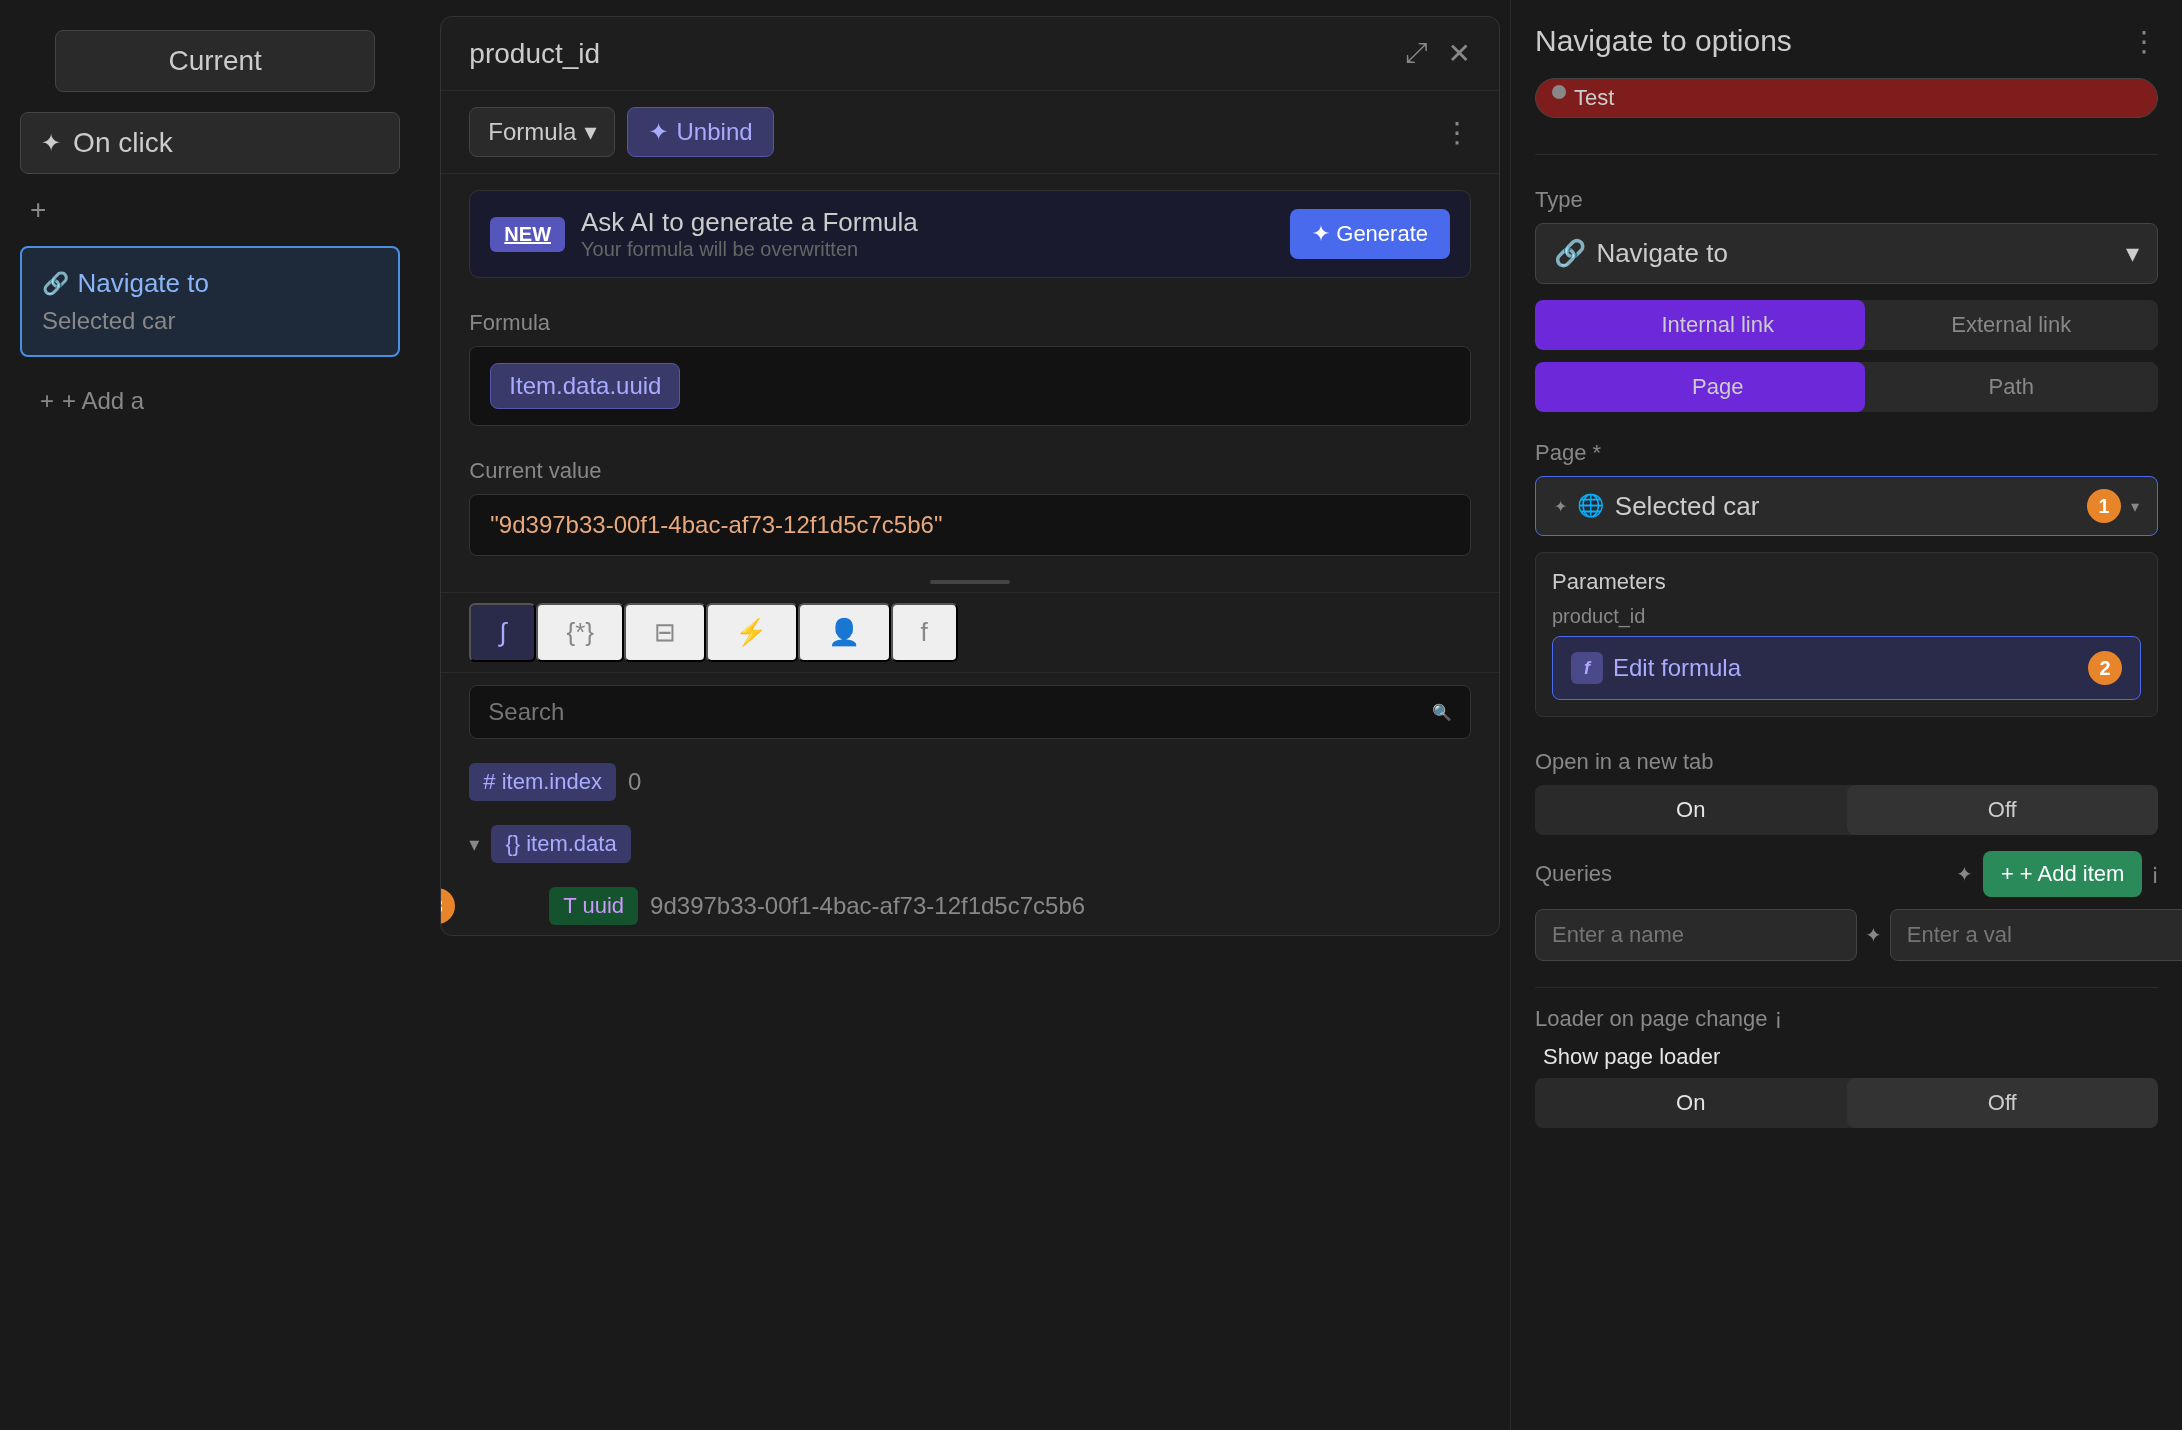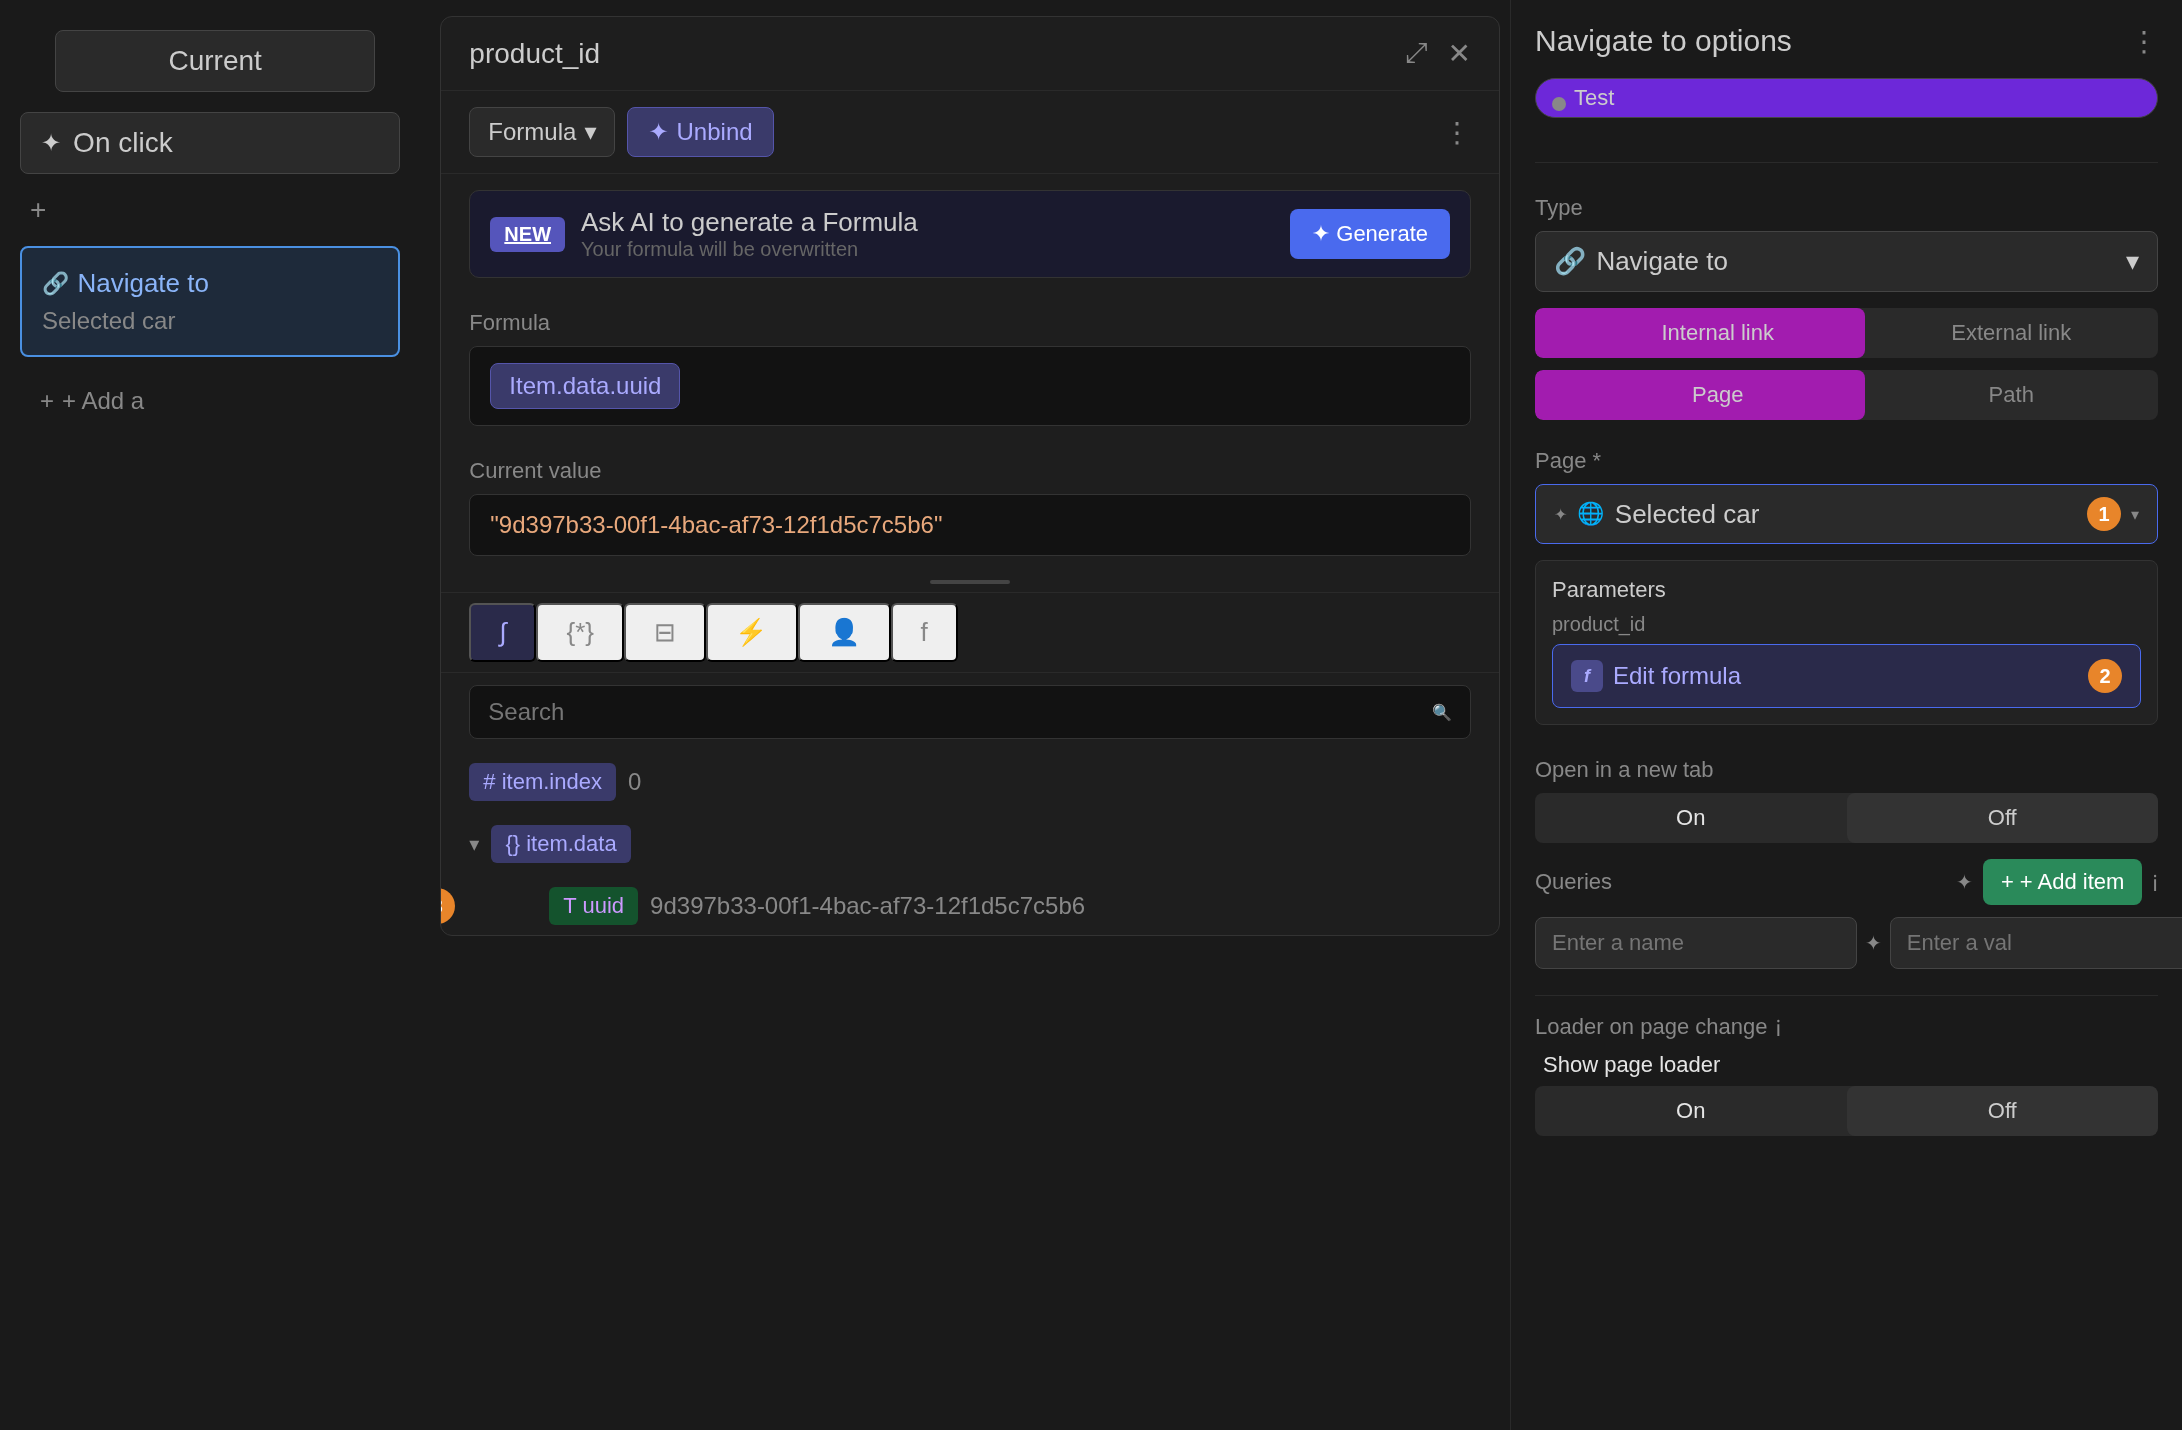--- a/index.html
+++ b/index.html
@@ -386,29 +386,29 @@
     }
 
     .right-more {
       color: #888;
       font-size: 28px;
       cursor: pointer;
     }
 
     .test-badge {
       display: inline-flex;
-      align-items: flex-end;
+      align-items: flex-start;
       gap: 8px;
-      background: #6d28d9;
+      background: #7f1d1d;
       border: 1px solid #444;
       border-radius: 20px;
       padding: 6px 16px;
       font-size: 22px;
       color: #ccc;
-      margin-bottom: 28px;
+      margin-bottom: 20px;
     }
 
     .test-dot {
       width: 14px;
       height: 14px;
       border-radius: 50%;
       background: #888;
     }
 
     .field-label {
@@ -444,21 +444,21 @@
     .tab-option {
       flex: 1;
       text-align: center;
       padding: 12px;
       font-size: 22px;
       cursor: pointer;
       color: #888;
     }
 
     .tab-option.active {
-      background: #a21caf;
+      background: #6d28d9;
       color: #ccc;
       border-radius: 8px;
       padding-left: 48px;
     }
 
     .page-selector {
       background: #2a2a2a;
       border: 1px solid #4a6aee;
       border-radius: 8px;
       padding: 12px 18px;

